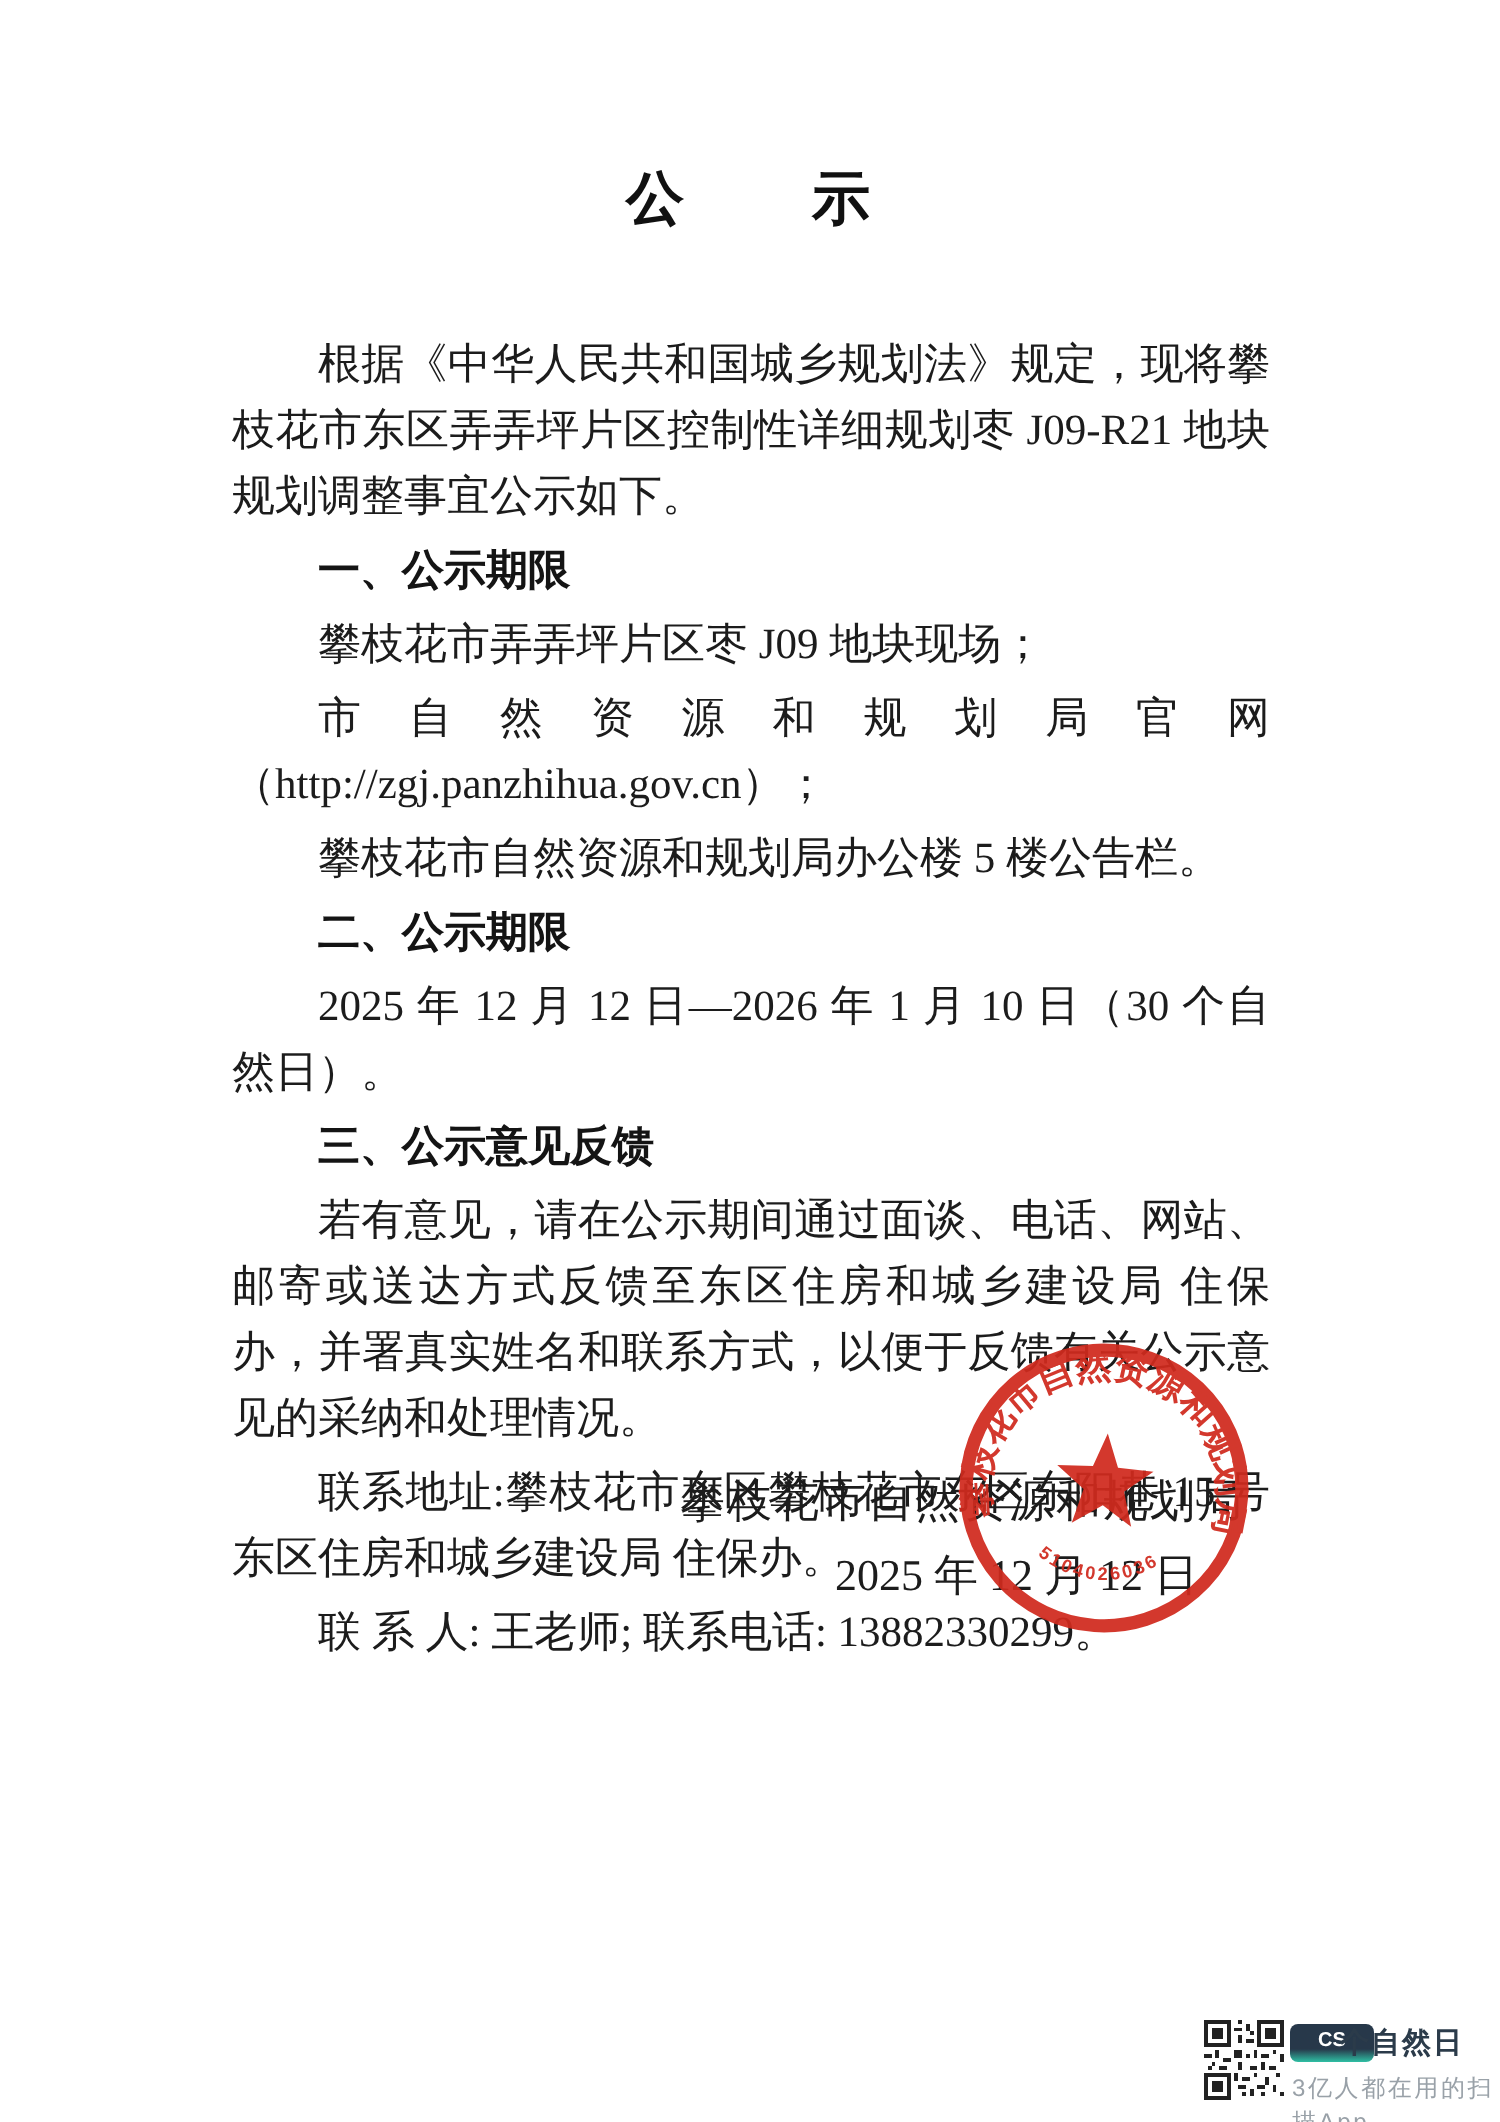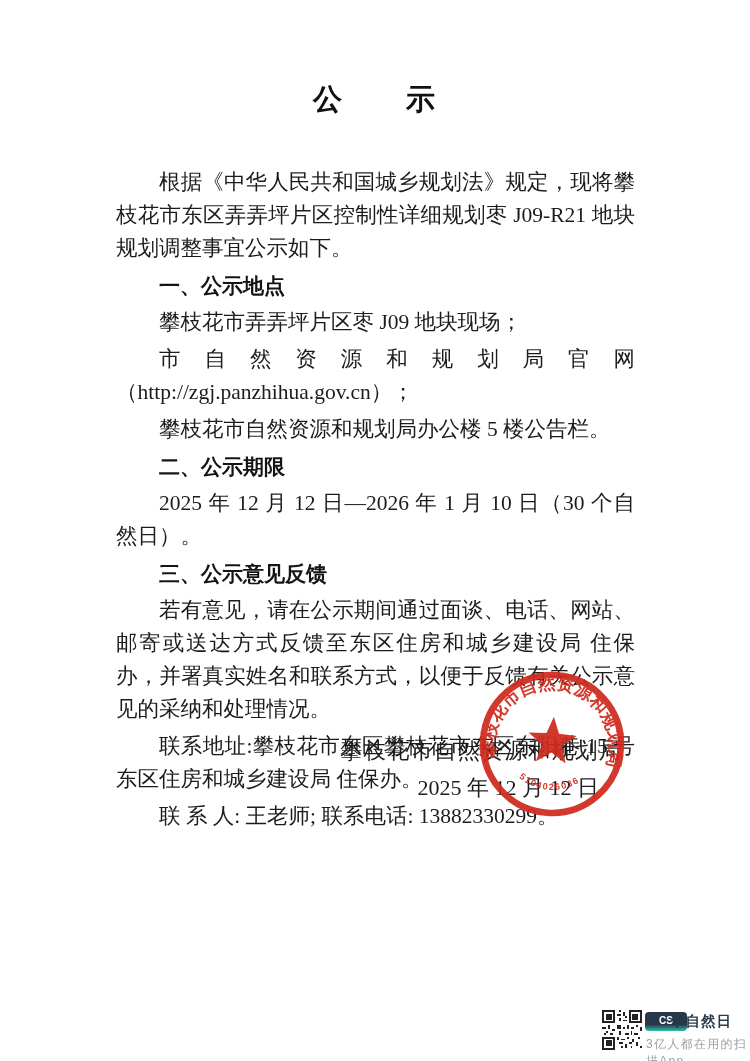--- a/index.html
+++ b/index.html
@@ -66,21 +66,21 @@
 </head>
 <body>
 
 <div class="page">
 
   <div class="doc-title">公　　示</div>
 
   <div class="doc-body">
 
   <p class="para">根据《中华人民共和国城乡规划法》规定，现将攀枝花市东区弄弄坪片区控制性详细规划枣 J09-R21 地块规划调整事宜公示如下。</p>
-      <p class="hd">一、公示地点</p>
+      <p class="hd">一、公示期限</p>
       <p class="para">攀枝花市弄弄坪片区枣 J09 地块现场；</p>
       <p class="para">市自然资源和规划局官网（http://zgj.panzhihua.gov.cn）；</p>
       <p class="para">攀枝花市自然资源和规划局办公楼 5 楼公告栏。</p>
       <p class="hd">二、公示期限</p>
       <p class="para">2025 年 12 月 12 日—2026 年 1 月 10 日（30 个自然日）。</p>
       <p class="hd">三、公示意见反馈</p>
       <p class="para">若有意见，请在公示期间通过面谈、电话、网站、邮寄或送达方式反馈至东区住房和城乡建设局 住保办，并署真实姓名和联系方式，以便于反馈有关公示意见的采纳和处理情况。</p>
       <p class="para">联系地址:攀枝花市东区攀枝花市东区东阳巷 15 号东区住房和城乡建设局 住保办。</p>
       <p class="para">联 系 人: 王老师; 联系电话: 13882330299。</p>
     </div>

